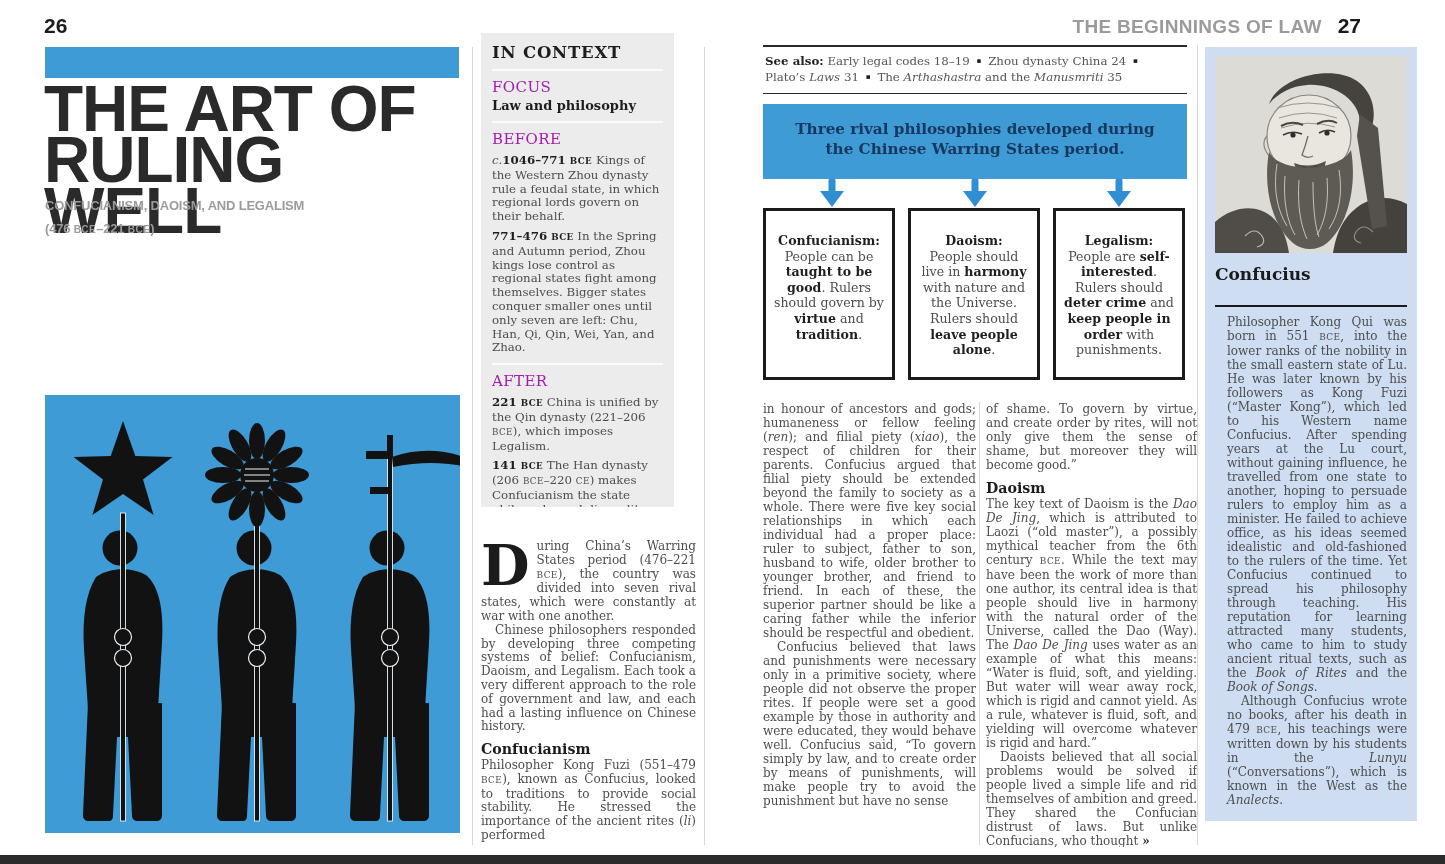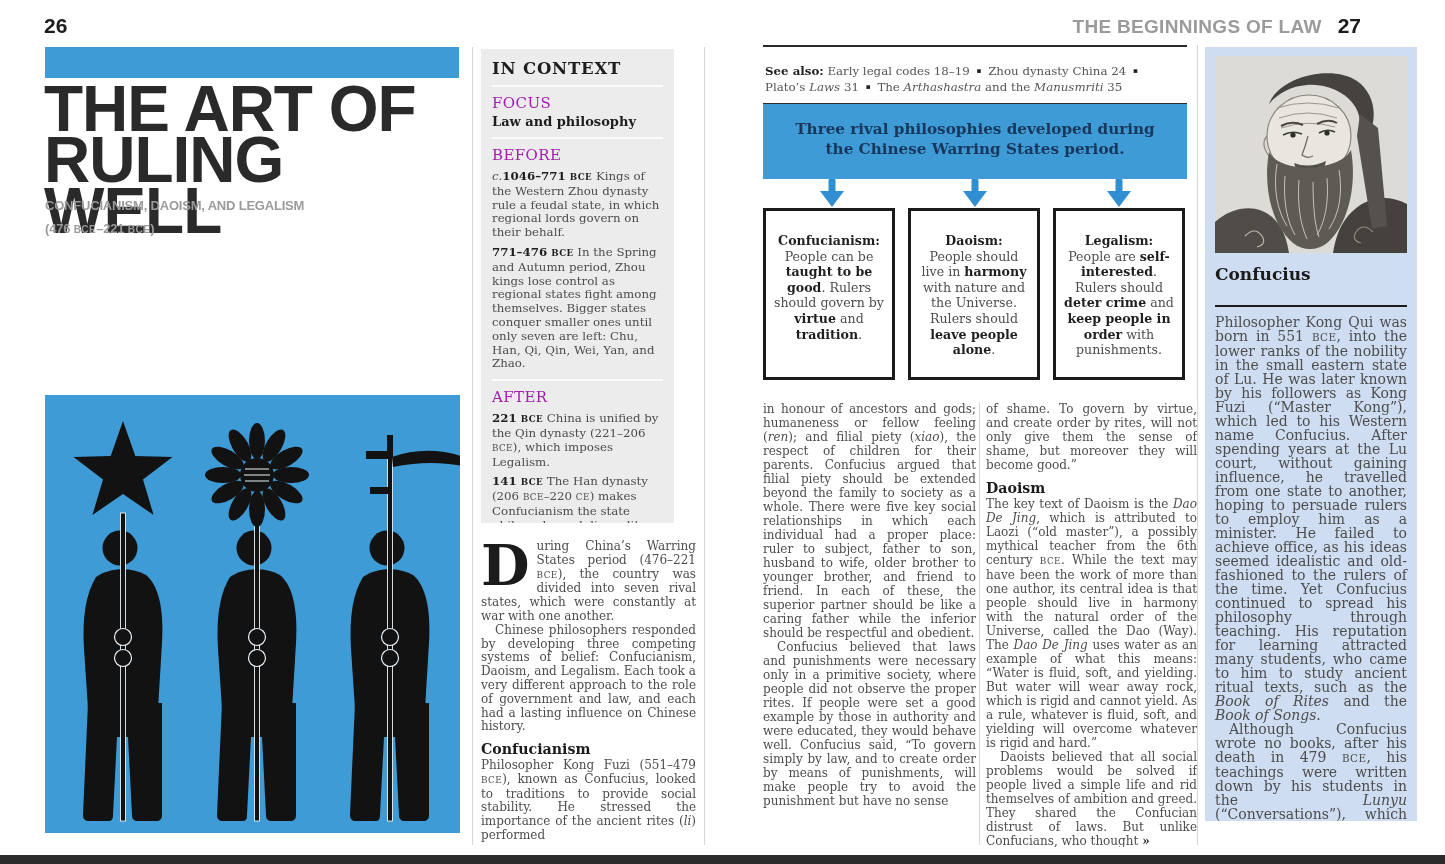--- a/index.html
+++ b/index.html
@@ -15,21 +15,21 @@
   
   .pagenum{font-family:"Liberation Sans",sans-serif;font-weight:bold;font-size:21px;color:#1c1c1c;}
   #pagenum-left{left:44px;top:14px;}
   #bluebar{left:45px;top:47px;width:414px;height:31px;background:#3E9BD6;}
   #main-title{left:44px;top:84px;width:430px;font-family:"Liberation Sans",sans-serif;
       font-weight:bold;font-size:64px;line-height:51px;letter-spacing:-1px;color:#2a2a2a;}
   #subtitle{left:45px;top:194px;width:430px;font-family:"Liberation Sans",sans-serif;
       font-weight:bold;font-size:13px;line-height:23px;color:#9b9b9b;letter-spacing:-.2px;}
   #subtitle .sc{font-size:0.78em;}
 
-  #context-panel{left:481px;top:49px;width:193px;height:474px;background:#ECECEC;
+  #context-panel{left:481px;top:33px;width:193px;height:474px;background:#ECECEC;
       box-sizing:border-box;padding:10px 11px;overflow:hidden;}
   .ctx-h{font-size:16.5px;font-weight:bold;color:#1d1d1d;letter-spacing:.8px;
       padding-bottom:7px;border-bottom:2px solid #fbfbfb;}
   .ctx-label{color:#a21caf;font-size:15px;letter-spacing:.4px;margin-top:7px;}
   .ctx-bold{font-weight:bold;color:#1d1d1d;font-size:13px;margin-top:2px;}
   .ctx-rule{border-top:2px solid #fbfbfb;margin-top:8px;}
   .ctx-p{font-size:11.8px;line-height:13.8px;margin-top:6px;}
 
   #left-body{left:481px;top:540px;width:215px;height:307px;font-size:12px;line-height:13.8px;overflow:hidden;}
   .dropcap{float:left;font-size:56px;line-height:44px;font-weight:bold;color:#1b1b1b;padding:3px 7px 0 0;}
@@ -43,42 +43,42 @@
   #vr2{left:704px;top:47px;height:798px;}
   #vr3{left:979px;top:402px;height:443px;}
   #vr4{left:1197px;top:45px;height:800px;}
 
   
   #header-right{left:856px;top:14px;width:505px;text-align:right;font-family:"Liberation Sans",sans-serif;font-weight:bold;}
   #header-right .ht{font-size:19px;color:#9b9b9b;letter-spacing:.3px;}
   #header-right .hn{font-size:21px;color:#1b1b1b;margin-left:16px;}
 
   #see-also{left:763px;top:45px;width:424px;border-top:2px solid #2a2a2a;border-bottom:1px solid #2a2a2a;
-      box-sizing:border-box;padding:16px 2px 8px;font-size:11.8px;line-height:16px;color:#555;}
+      box-sizing:border-box;padding:6px 2px 8px;font-size:11.8px;line-height:16px;color:#555;}
 
   #banner{left:763px;top:104px;width:424px;height:75px;background:#3E9BD6;box-sizing:border-box;
       padding:16px 28px 0;text-align:center;font-weight:bold;font-size:15.2px;line-height:19.5px;color:#18375C;}
 
   #arrows{left:763px;top:179px;width:424px;height:29px;}
 
   #boxes{left:763px;top:208px;width:424px;display:flex;gap:13px;}
   .pbox{width:132px;height:172px;box-sizing:border-box;border:3px solid #1b1b1b;background:#fff;
       padding:22px 7px 0;text-align:center;font-size:12.6px;line-height:15.6px;color:#4d4d4d;overflow:hidden;}
 
   .col{top:402px;width:213px;height:445px;font-size:12px;line-height:14px;overflow:hidden;}
   #col1{left:763px;}
   #col2{left:986px;width:211px;}
 
   
   #sidebar{left:1205px;top:47px;width:212px;height:774px;background:#CEDDF1;
       box-sizing:border-box;padding:9px 10px;overflow:hidden;}
   #portrait{display:block;width:192px;height:197px;}
   .sb-title{font-size:17px;font-weight:bold;color:#1b1b1b;margin-top:11px;padding-bottom:21px;
       border-bottom:2.5px solid #1b1b1b;}
-  .sb-p{font-size:14px;line-height:14px;margin-top:8px;text-align:justify;}
+  .sb-p{font-size:12px;line-height:14px;margin-top:8px;text-align:justify;margin-left:12px;}
   .sb-kw{font-size:16px;font-weight:bold;color:#1b1b1b;margin-top:17px;padding-bottom:6px;
       border-bottom:2.5px solid #1b1b1b;}
   .sb-kwv{font-size:12.3px;margin-top:9px;}
 
   #footer-bar{left:0;top:855px;width:1445px;height:9px;background:#2B2B2B;}
 </style>
 </head>
 <body>
 
 <div>

